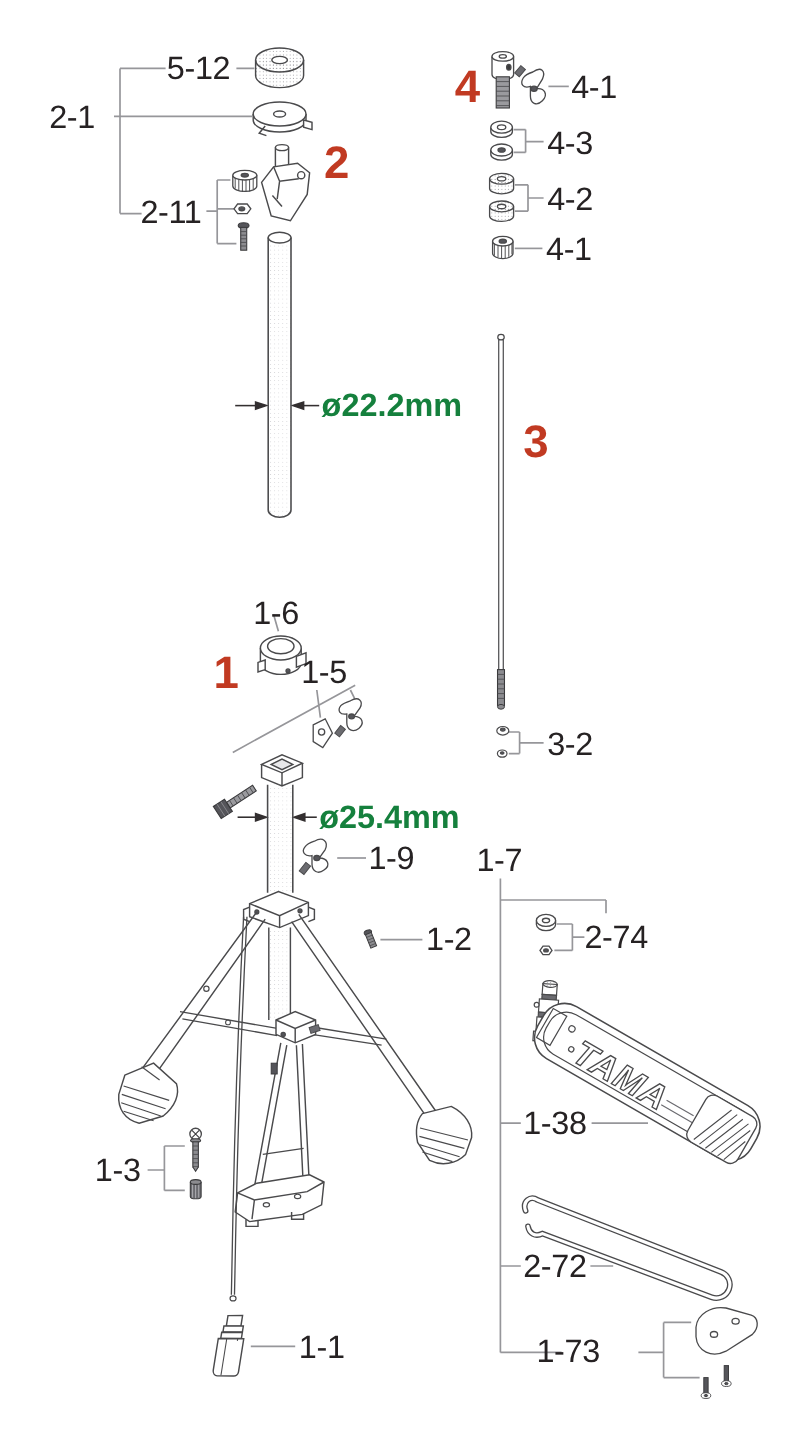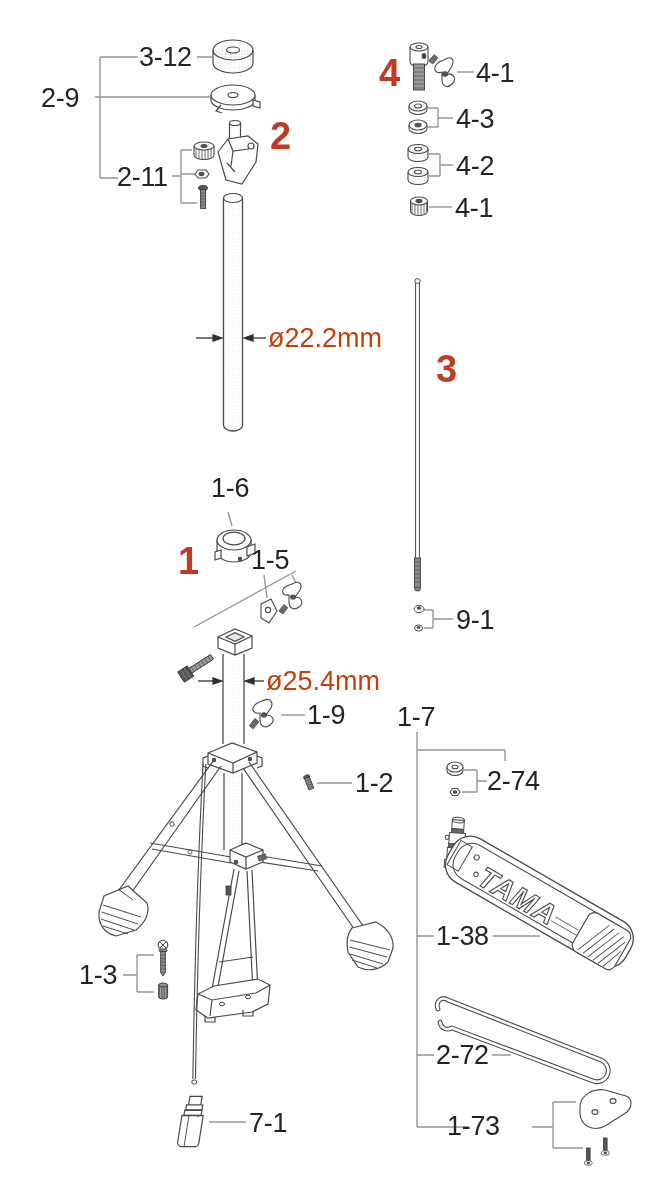--- a/index.html
+++ b/index.html
@@ -1,21 +1,21 @@
 <!DOCTYPE html>
 <html><head>
 <meta charset="utf-8">
 <style>
   html,body{margin:0;padding:0;background:#ffffff;}
   #stage{position:relative;width:660px;height:1200px;background:#fff;overflow:hidden;
          font-family:"Liberation Sans",sans-serif;}
   #art{position:absolute;left:0;top:0;}
   .lbl{position:absolute;font-size:27px;letter-spacing:-0.3px;color:#262223;white-space:nowrap;line-height:1;}
   .num{position:absolute;font-size:38px;font-weight:bold;color:#c13a22;white-space:nowrap;line-height:1;}
-  .dim{position:absolute;font-size:27px;color:#c2410c;white-space:nowrap;line-height:1;}
+  .dim{position:absolute;font-size:27px;color:#15803d;white-space:nowrap;line-height:1;font-weight:bold;}
 </style>
 </head>
 <body>
 
 <div id="stage">
 
 <svg id="art" width="660" height="1200" viewBox="0 0 660 1200">
   <defs>
     <pattern id="felttex" patternUnits="userSpaceOnUse" width="2.8" height="2.8">
       <circle cx="1" cy="1" r="0.42" fill="#9a9a9e"></circle>
@@ -314,42 +314,42 @@
     <ellipse cx="588.3" cy="1163" rx="4" ry="2.4" fill="#fff" stroke="#4a4a4c"></ellipse>
     <ellipse cx="588.3" cy="1163" rx="1.4" ry="0.9" fill="#55555a"></ellipse>
   </g>
   <g transform="rotate(-22 309 783)" stroke="#3a3a3c" stroke-width="0.8">
     <ellipse cx="309" cy="776.5" rx="3.2" ry="1.9" fill="#55555a"></ellipse>
     <rect x="306.4" y="777.5" width="5.2" height="12" fill="#8c8c90"></rect>
     <path d="M306.4,780 h5.2 M306.4,782.5 h5.2 M306.4,785 h5.2 M306.4,787.5 h5.2" stroke="#4a4a4c" stroke-width="0.6"></path>
   </g>
 </svg>
 
-  <div class="lbl" style="left:139px;top:44px">3-12</div>
-  <div class="lbl" style="left:41px;top:85px">2-9</div>
+  <div class="lbl" style="left:139px;top:44px">5-12</div>
+  <div class="lbl" style="left:41px;top:85px">2-1</div>
   <div class="lbl" style="left:117px;top:164px">2-11</div>
   <div class="num" style="left:270px;top:117px">2</div>
 
   <div class="num" style="left:379px;top:54px">4</div>
   <div class="lbl" style="left:476px;top:60px">4-1</div>
   <div class="lbl" style="left:456px;top:106px">4-3</div>
   <div class="lbl" style="left:456px;top:153px">4-2</div>
   <div class="lbl" style="left:455px;top:195px">4-1</div>
 
   <div class="dim" style="left:268px;top:325px">ø22.2mm</div>
   <div class="num" style="left:436px;top:350px">3</div>
-  <div class="lbl" style="left:456px;top:607px">9-1</div>
-
-  <div class="lbl" style="left:211px;top:475px">1-6</div>
+  <div class="lbl" style="left:456px;top:607px">3-2</div>
+
+  <div class="lbl" style="left:211px;top:498px">1-6</div>
   <div class="num" style="left:178px;top:542px">1</div>
   <div class="lbl" style="left:251px;top:547px">1-5</div>
   <div class="dim" style="left:266px;top:668px">ø25.4mm</div>
   <div class="lbl" style="left:307px;top:702px">1-9</div>
   <div class="lbl" style="left:397px;top:704px">1-7</div>
   <div class="lbl" style="left:355px;top:770px">1-2</div>
   <div class="lbl" style="left:487px;top:768px">2-74</div>
   <div class="lbl" style="left:436px;top:923px">1-38</div>
   <div class="lbl" style="left:436px;top:1042px">2-72</div>
   <div class="lbl" style="left:79px;top:962px">1-3</div>
   <div class="lbl" style="left:447px;top:1113px">1-73</div>
-  <div class="lbl" style="left:249px;top:1110px">7-1</div>
+  <div class="lbl" style="left:249px;top:1110px">1-1</div>
 
 </div>
 
 </body></html>

